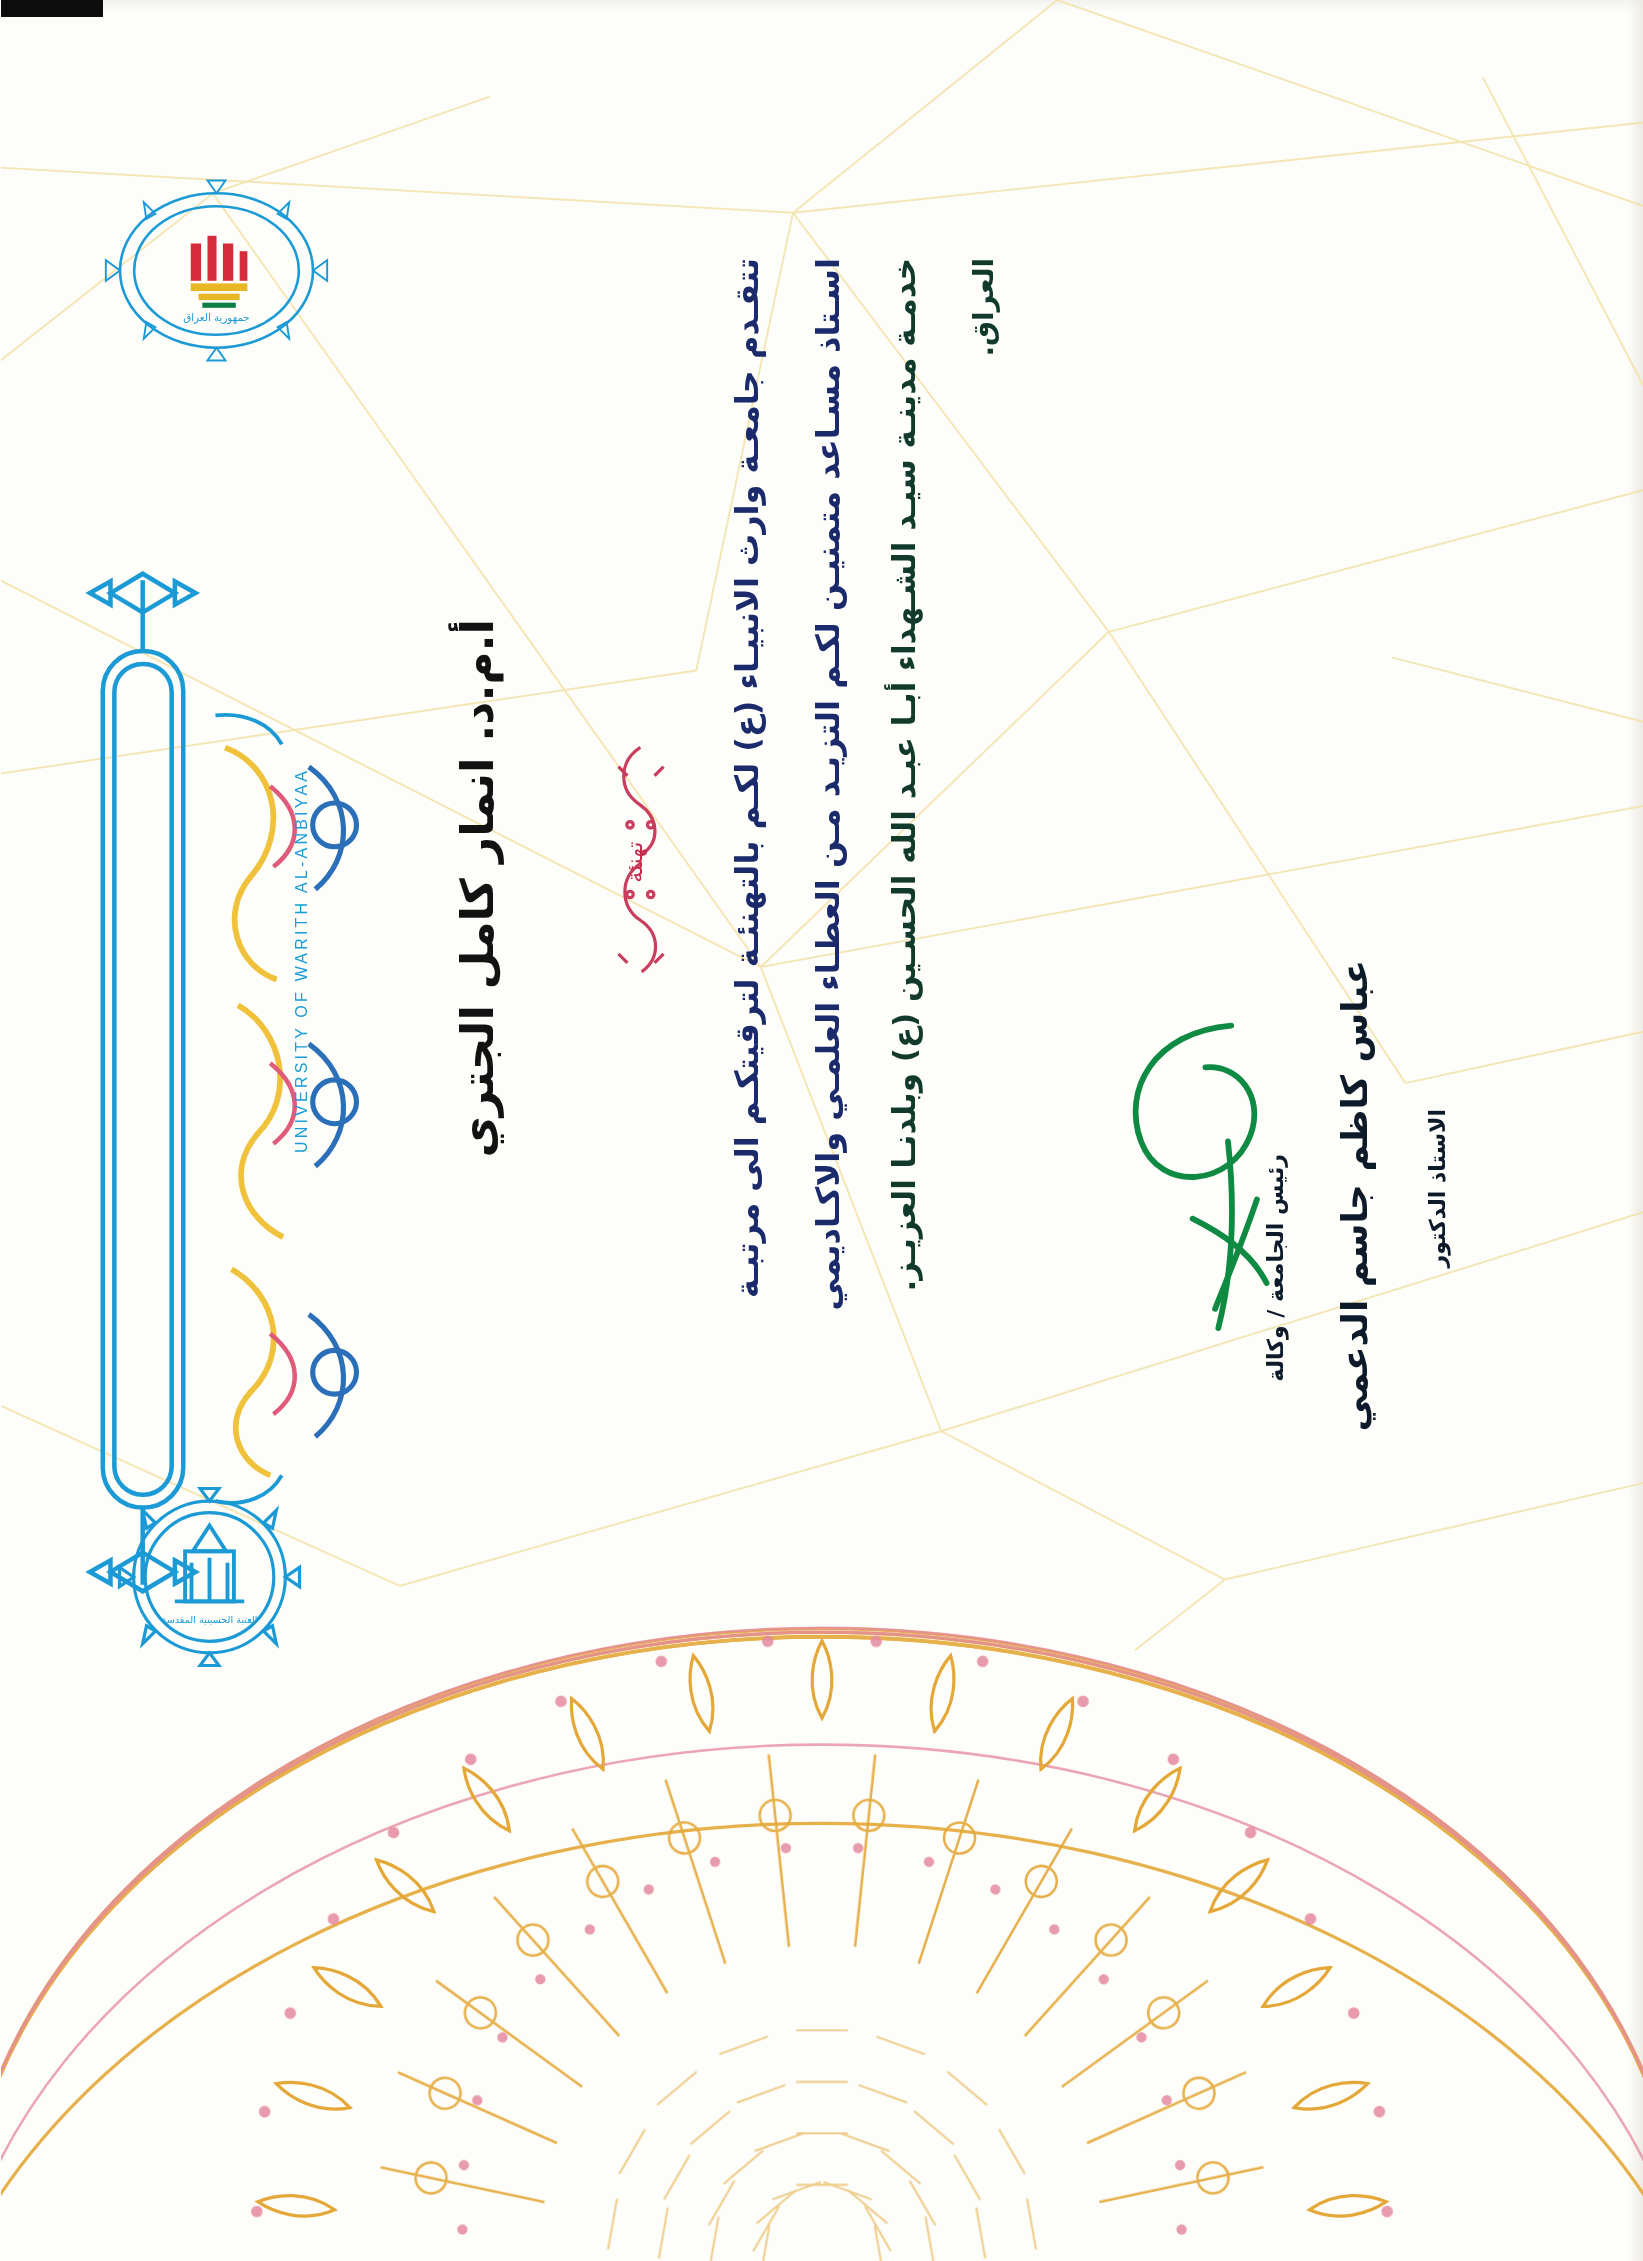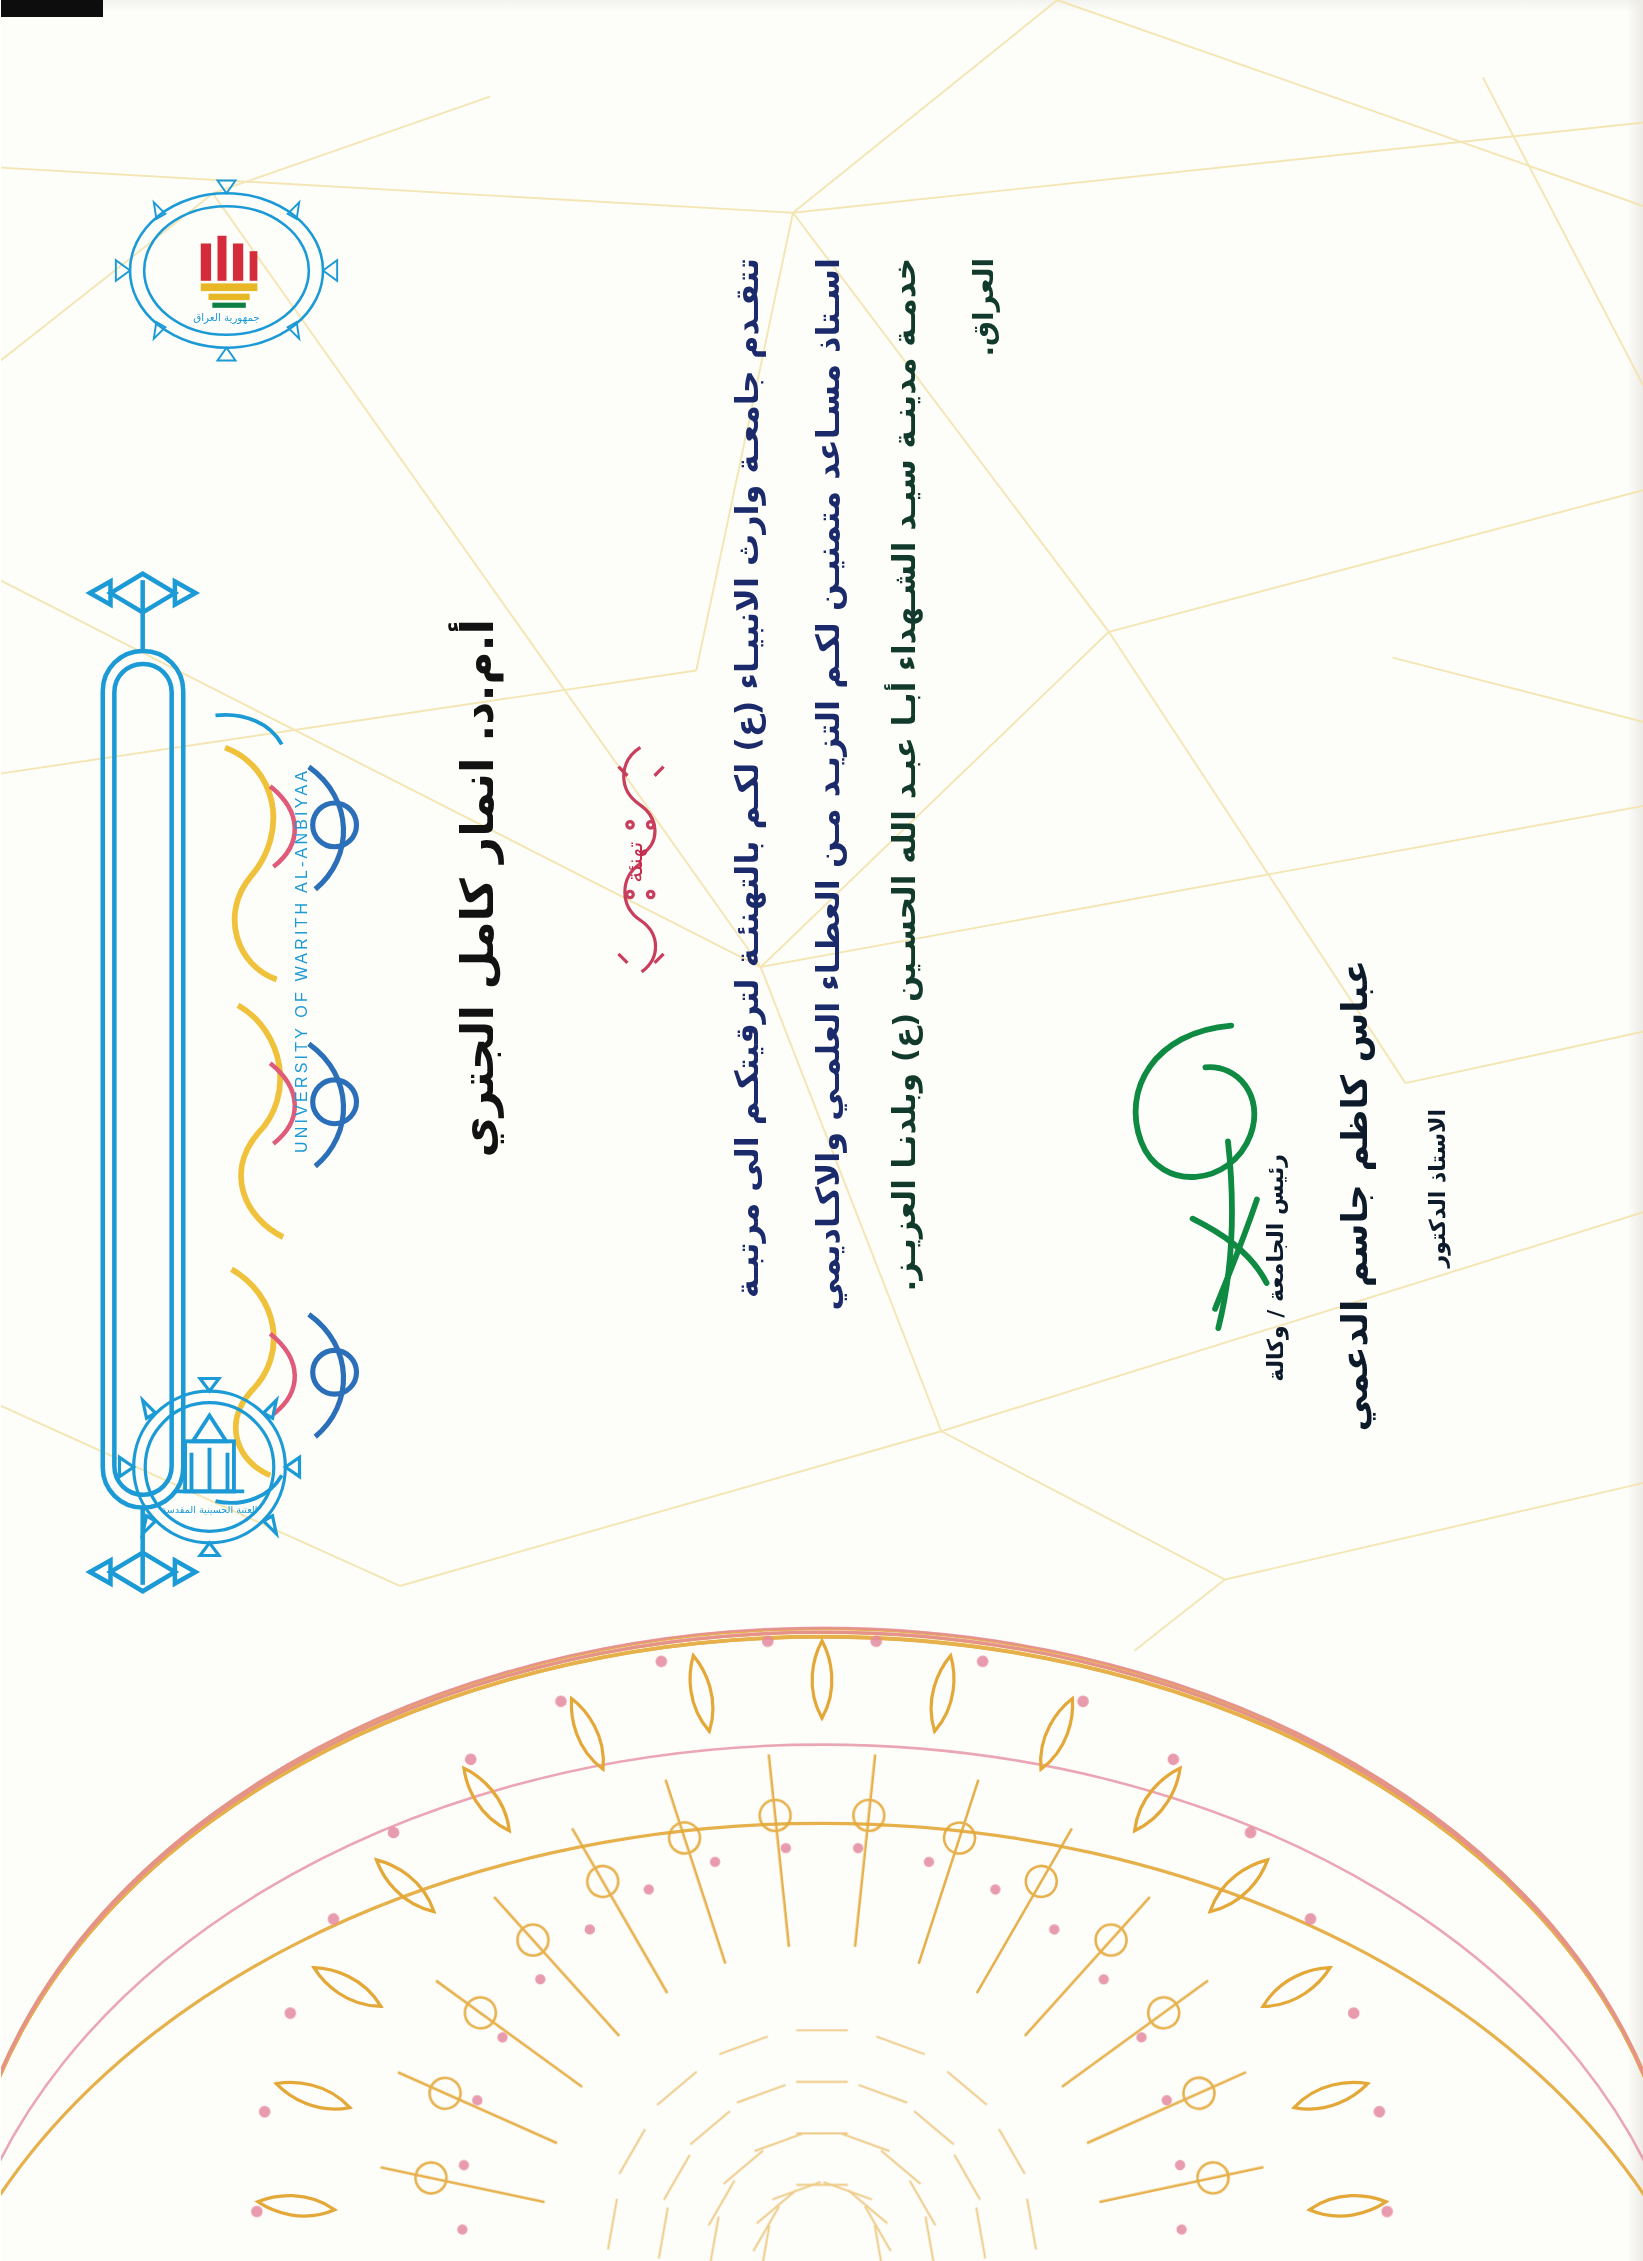--- a/index.html
+++ b/index.html
@@ -45,21 +45,21 @@
   
   .web {
     position: absolute;
     inset: 0;
     pointer-events: none;
   }
 
   
   .emblem {
     position: absolute;
-    left: 104px;
+    left: 94px;
     top: 174px;
     width: 245px;
     height: 193px;
   }
   .uni-logo {
     position: absolute;
     left: 77px;
     top: 554px;
     width: 322px;
     height: 1057px;
@@ -75,21 +75,21 @@
     color: #1b9ad6;
     font-size: 16px;
     letter-spacing: 3.2px;
     font-family: "Liberation Sans", sans-serif;
     white-space: nowrap;
     text-align: center;
   }
   .shrine-logo {
     position: absolute;
     left: 113px;
-    top: 1377px;
+    top: 1487px;
     width: 193px;
     height: 180px;
   }
 
   
   .vtext {
     position: absolute;
     writing-mode: vertical-rl;
     transform: rotate(180deg);
     white-space: nowrap;

